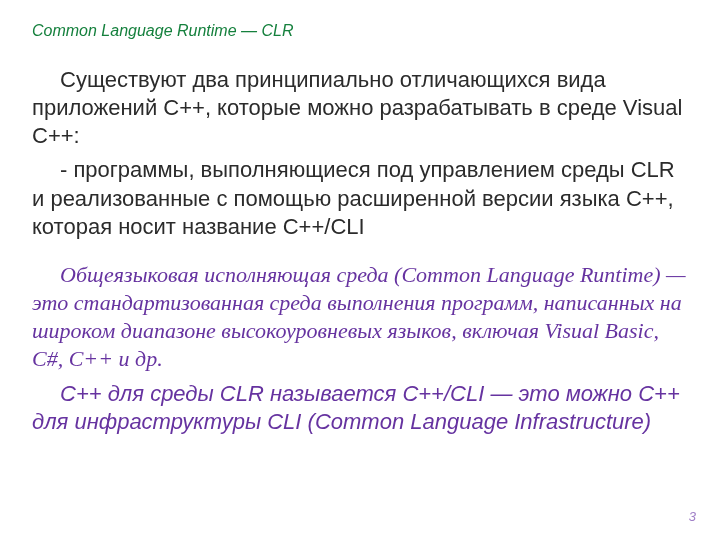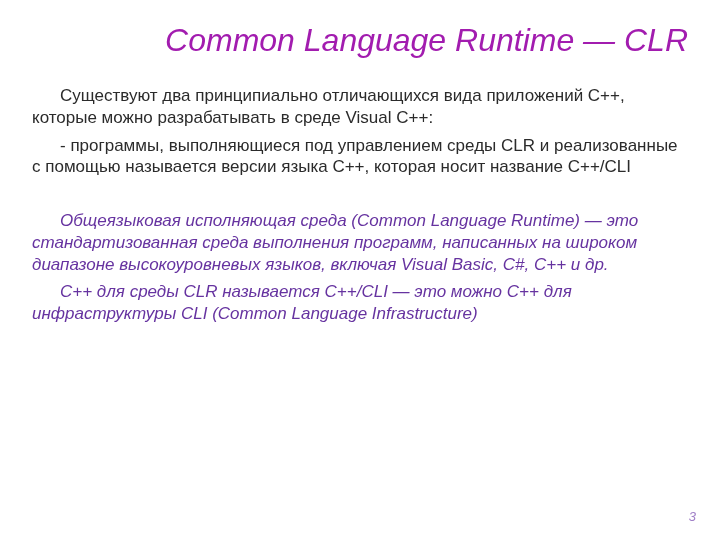--- a/index.html
+++ b/index.html
@@ -13,36 +13,37 @@
     position: relative;
   }
   .slide {
     box-sizing: border-box;
     width: 720px;
     height: 540px;
     padding: 22px 32px 20px 32px;
     position: relative;
   }
   .title {
-    text-align: right;
-    font-size: 32px;
+    text-align: left;
+    font-size: 16px;
     font-style: italic;
-    color: #a21caf;
+    color: #15803d;
     margin: 0 0 26px 0;
     font-weight: normal;
   }
   .para {
-    font-size: 17px;
+    font-size: 22px;
     line-height: 1.28;
     color: #2b2b2b;
     margin: 0 0 6px 0;
     text-indent: 28px;
   }
   .para.spacer {
-    margin-top: 32px;
+    margin-top: 20px;
+    font-family: Liberation Serif, serif;
   }
   .accent {
     color: #6633A0;
     font-style: italic;
   }
   .page-num {
     position: absolute;
     right: 24px;
     bottom: 16px;
     font-size: 13px;
@@ -53,21 +54,21 @@
 </head>
 <body>
 
 <div class="slide">
 
   <h1 class="title">Common Language Runtime — CLR</h1>
 
   <p class="para">Существуют два принципиально отличающихся вида приложений С++, которые можно разрабатывать в среде Visual C++:</p>
 
 
-  <p class="para">- программы, выполняющиеся под управлением среды CLR и реализованные с помощью называется версии языка С++, которая носит название C++/CLI</p>
+  <p class="para">- программы, выполняющиеся под управлением среды CLR и реализованные с помощью расширенной версии языка С++, которая носит название C++/CLI</p>
 
   <p class="para accent spacer">Общеязыковая исполняющая среда (Common Language Runtime) — это стандартизованная среда выполнения программ, написанных на широком диапазоне высокоуровневых языков, включая Visual Basic, C#, C++ и др.</p>
 
   <p class="para accent">С++ для среды CLR называется C++/CLI — это можно С++ для инфраструктуры CLI (Common Language Infrastructure)</p>
 
   <div class="page-num">3</div>
 
 </div>
 
 </body></html>

